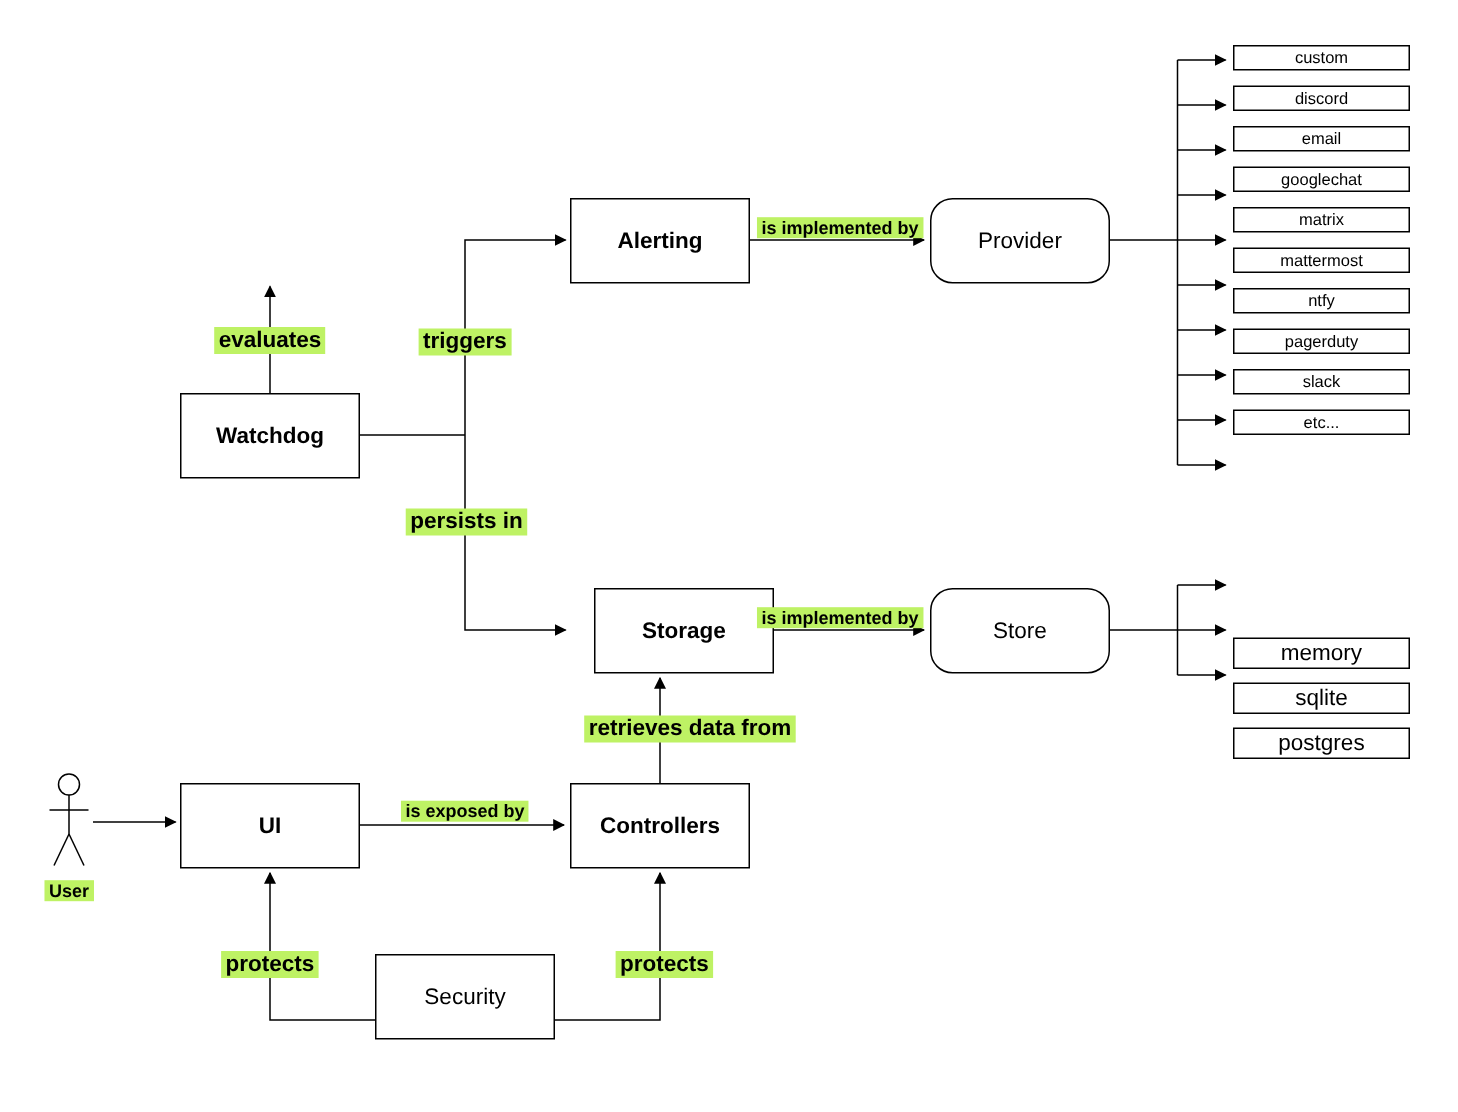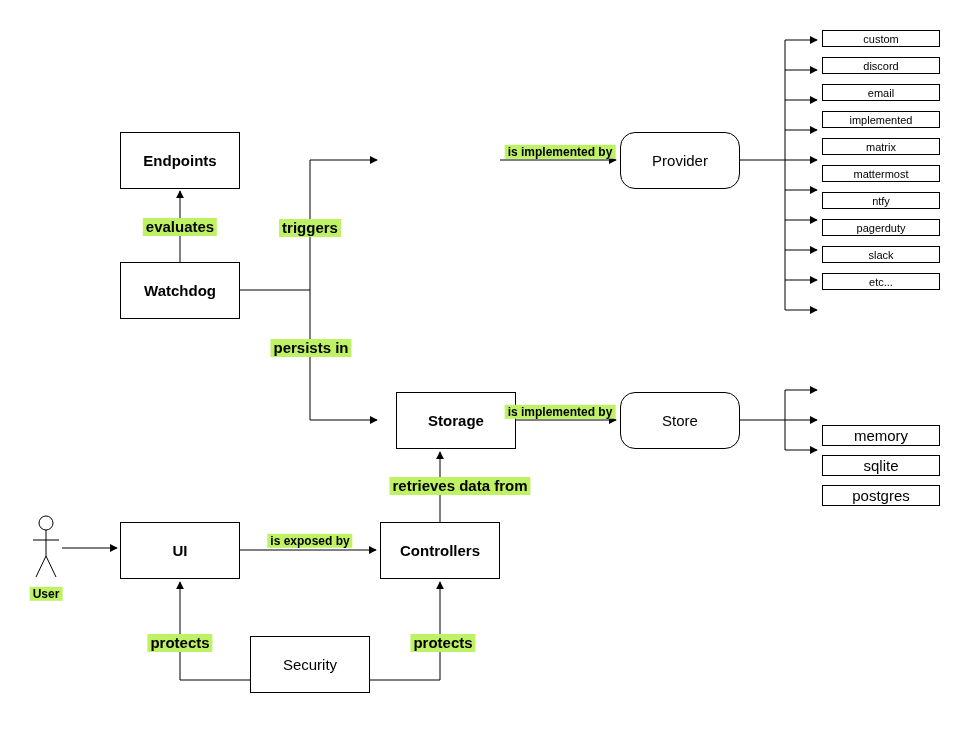--- a/index.html
+++ b/index.html
@@ -75,25 +75,25 @@
     </g>
     <g stroke="#000" stroke-width="1" fill="none">
       <circle cx="46" cy="523" r="7"></circle>
       <line x1="46" y1="530" x2="46" y2="556"></line>
       <line x1="33" y1="540" x2="59" y2="540"></line>
       <line x1="46" y1="556" x2="36" y2="577"></line>
       <line x1="46" y1="556" x2="56" y2="577"></line>
     </g>
   </svg>
 
-  <div class="node bold" style="left:120px; top:132px;">
-    <span>Endpoints</span>
-  </div>
   <div class="node bold" style="left:120px; top:262px;">
     <span>Watchdog</span>
+  </div>
+  <div class="node bold" style="left:380px; top:132px;">
+    <span>Alerting</span>
   </div>
   <div class="node rounded" style="left:620px; top:132px;">
     <span>Provider</span>
   </div>
   <div class="node bold" style="left:396px; top:392px;">
     <span>Storage</span>
   </div>
   <div class="node rounded" style="left:620px; top:392px;">
     <span>Store</span>
   </div>
@@ -104,21 +104,21 @@
     <span>Controllers</span>
   </div>
   <div class="node" style="left:250px; top:636px;">
     <span>Security</span>
   </div>
 
   <div class="list" style="left:822px; top:30px;">
       <div class="mini-node">custom</div>
       <div class="mini-node">discord</div>
       <div class="mini-node">email</div>
-      <div class="mini-node">implemented</div>
+      <div class="mini-node">googlechat</div>
       <div class="mini-node">matrix</div>
       <div class="mini-node">mattermost</div>
       <div class="mini-node">ntfy</div>
       <div class="mini-node">pagerduty</div>
       <div class="mini-node">slack</div>
       <div class="mini-node">etc...</div>
     </div>
 
   <div class="list" style="left:822px; top:380px;margin-top:45px;">
       <div class="store-node">memory</div>

